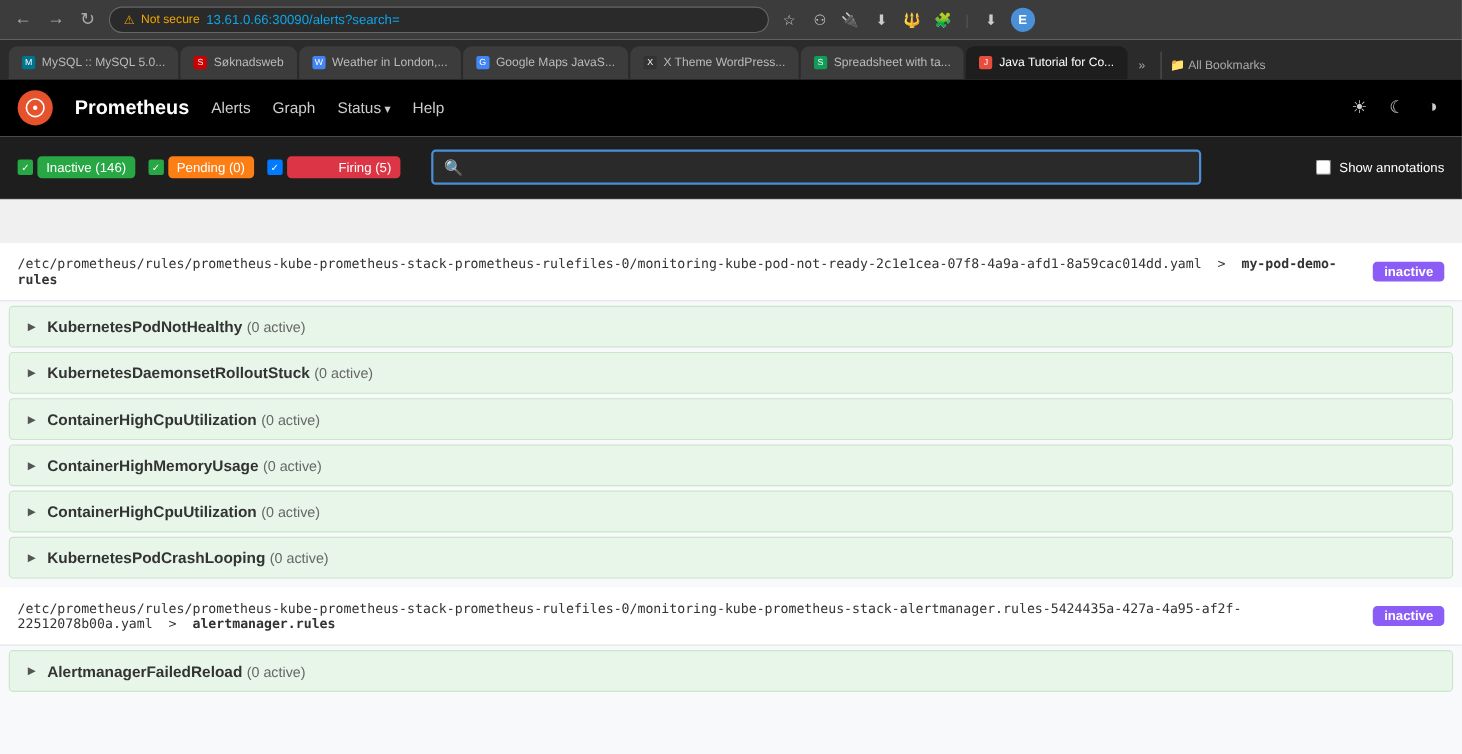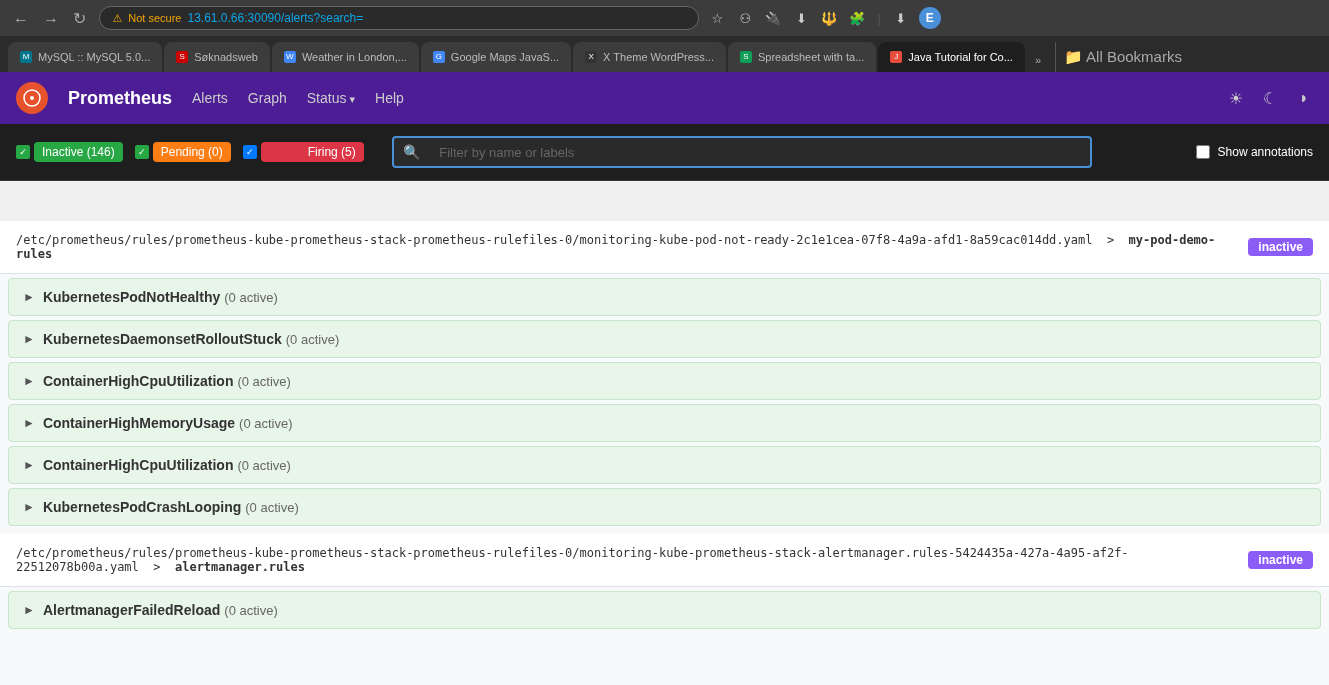--- a/index.html
+++ b/index.html
@@ -12,24 +12,24 @@
     .browser-actions { display: flex; gap: 8px; align-items: center; color: #ccc; }
     .browser-action-icon { width: 20px; height: 20px; border-radius: 50%; display: flex; align-items: center; justify-content: center; cursor: pointer; font-size: 13px; }
     .profile-icon { background: #4a90d9; color: white; border-radius: 50%; width: 22px; height: 22px; display: flex; align-items: center; justify-content: center; font-size: 12px; font-weight: bold; cursor: pointer; }
 
     
     .tabs-bar { background: #2b2b2b; display: flex; align-items: flex-end; padding: 0 8px; overflow: hidden; height: 36px; gap: 2px; }
     .tab { background: #3c3c3c; color: #bbb; padding: 6px 12px; border-radius: 8px 8px 0 0; font-size: 11px; display: flex; align-items: center; gap: 6px; max-width: 160px; cursor: pointer; white-space: nowrap; overflow: hidden; text-overflow: ellipsis; height: 30px; }
     .tab.active { background: #1e1e1e; color: #fff; }
     .tab-favicon { width: 12px; height: 12px; border-radius: 2px; flex-shrink: 0; font-size: 10px; }
     .tabs-overflow { color: #aaa; padding: 6px 8px; font-size: 11px; cursor: pointer; }
-    .bookmarks-btn { color: #aaa; padding: 6px 8px; font-size: 15px; cursor: pointer; border-left: 1px solid #555; margin-left: 4px; white-space: nowrap; }
-
-    
-    .app-header { background: #4c1d95; color: white; display: flex; align-items: center; padding: 0 16px; height: 52px; gap: 20px; }
+    .bookmarks-btn { color: #aaa; padding: 6px 8px; font-size: 11px; cursor: pointer; border-left: 1px solid #555; margin-left: 4px; white-space: nowrap; }
+
+    
+    .app-header { background: #000000; color: white; display: flex; align-items: center; padding: 0 16px; height: 52px; gap: 20px; }
     .app-logo { width: 32px; height: 32px; background: #e6522c; border-radius: 50%; display: flex; align-items: center; justify-content: center; }
     .app-logo svg { width: 20px; height: 20px; }
     .app-title { font-size: 18px; font-weight: bold; color: white; }
     .app-nav { display: flex; gap: 20px; }
     .nav-link { color: #ccc; text-decoration: none; font-size: 14px; cursor: pointer; padding: 4px 0; }
     .nav-link.dropdown::after { content: ' ▾'; font-size: 11px; }
     .header-spacer { flex: 1; }
     .header-icons { display: flex; gap: 8px; align-items: center; }
     .header-icon-btn { background: none; border: none; color: #ccc; cursor: pointer; font-size: 16px; padding: 4px 6px; border-radius: 4px; }
 
@@ -163,21 +163,20 @@
       <span class="filter-label pending">Pending (0)</span>
     </div>
     <div class="filter-badge">
       <div class="filter-check">✓</div>
       <span class="filter-label firing">Firing (5)</span>
     </div>
 
     <div class="search-container">
       <div class="search-box">
         <span class="search-icon">🔍</span>
-        <input class="search-input" type="text" placeholder="Filter by name or labels" style="">
       </div>
     </div>
 
     <div class="annotations-container">
       <input type="checkbox" class="annotations-checkbox" style="">
       <span>Show annotations</span>
     </div>
   </div>
 
   <div class="main-content">

